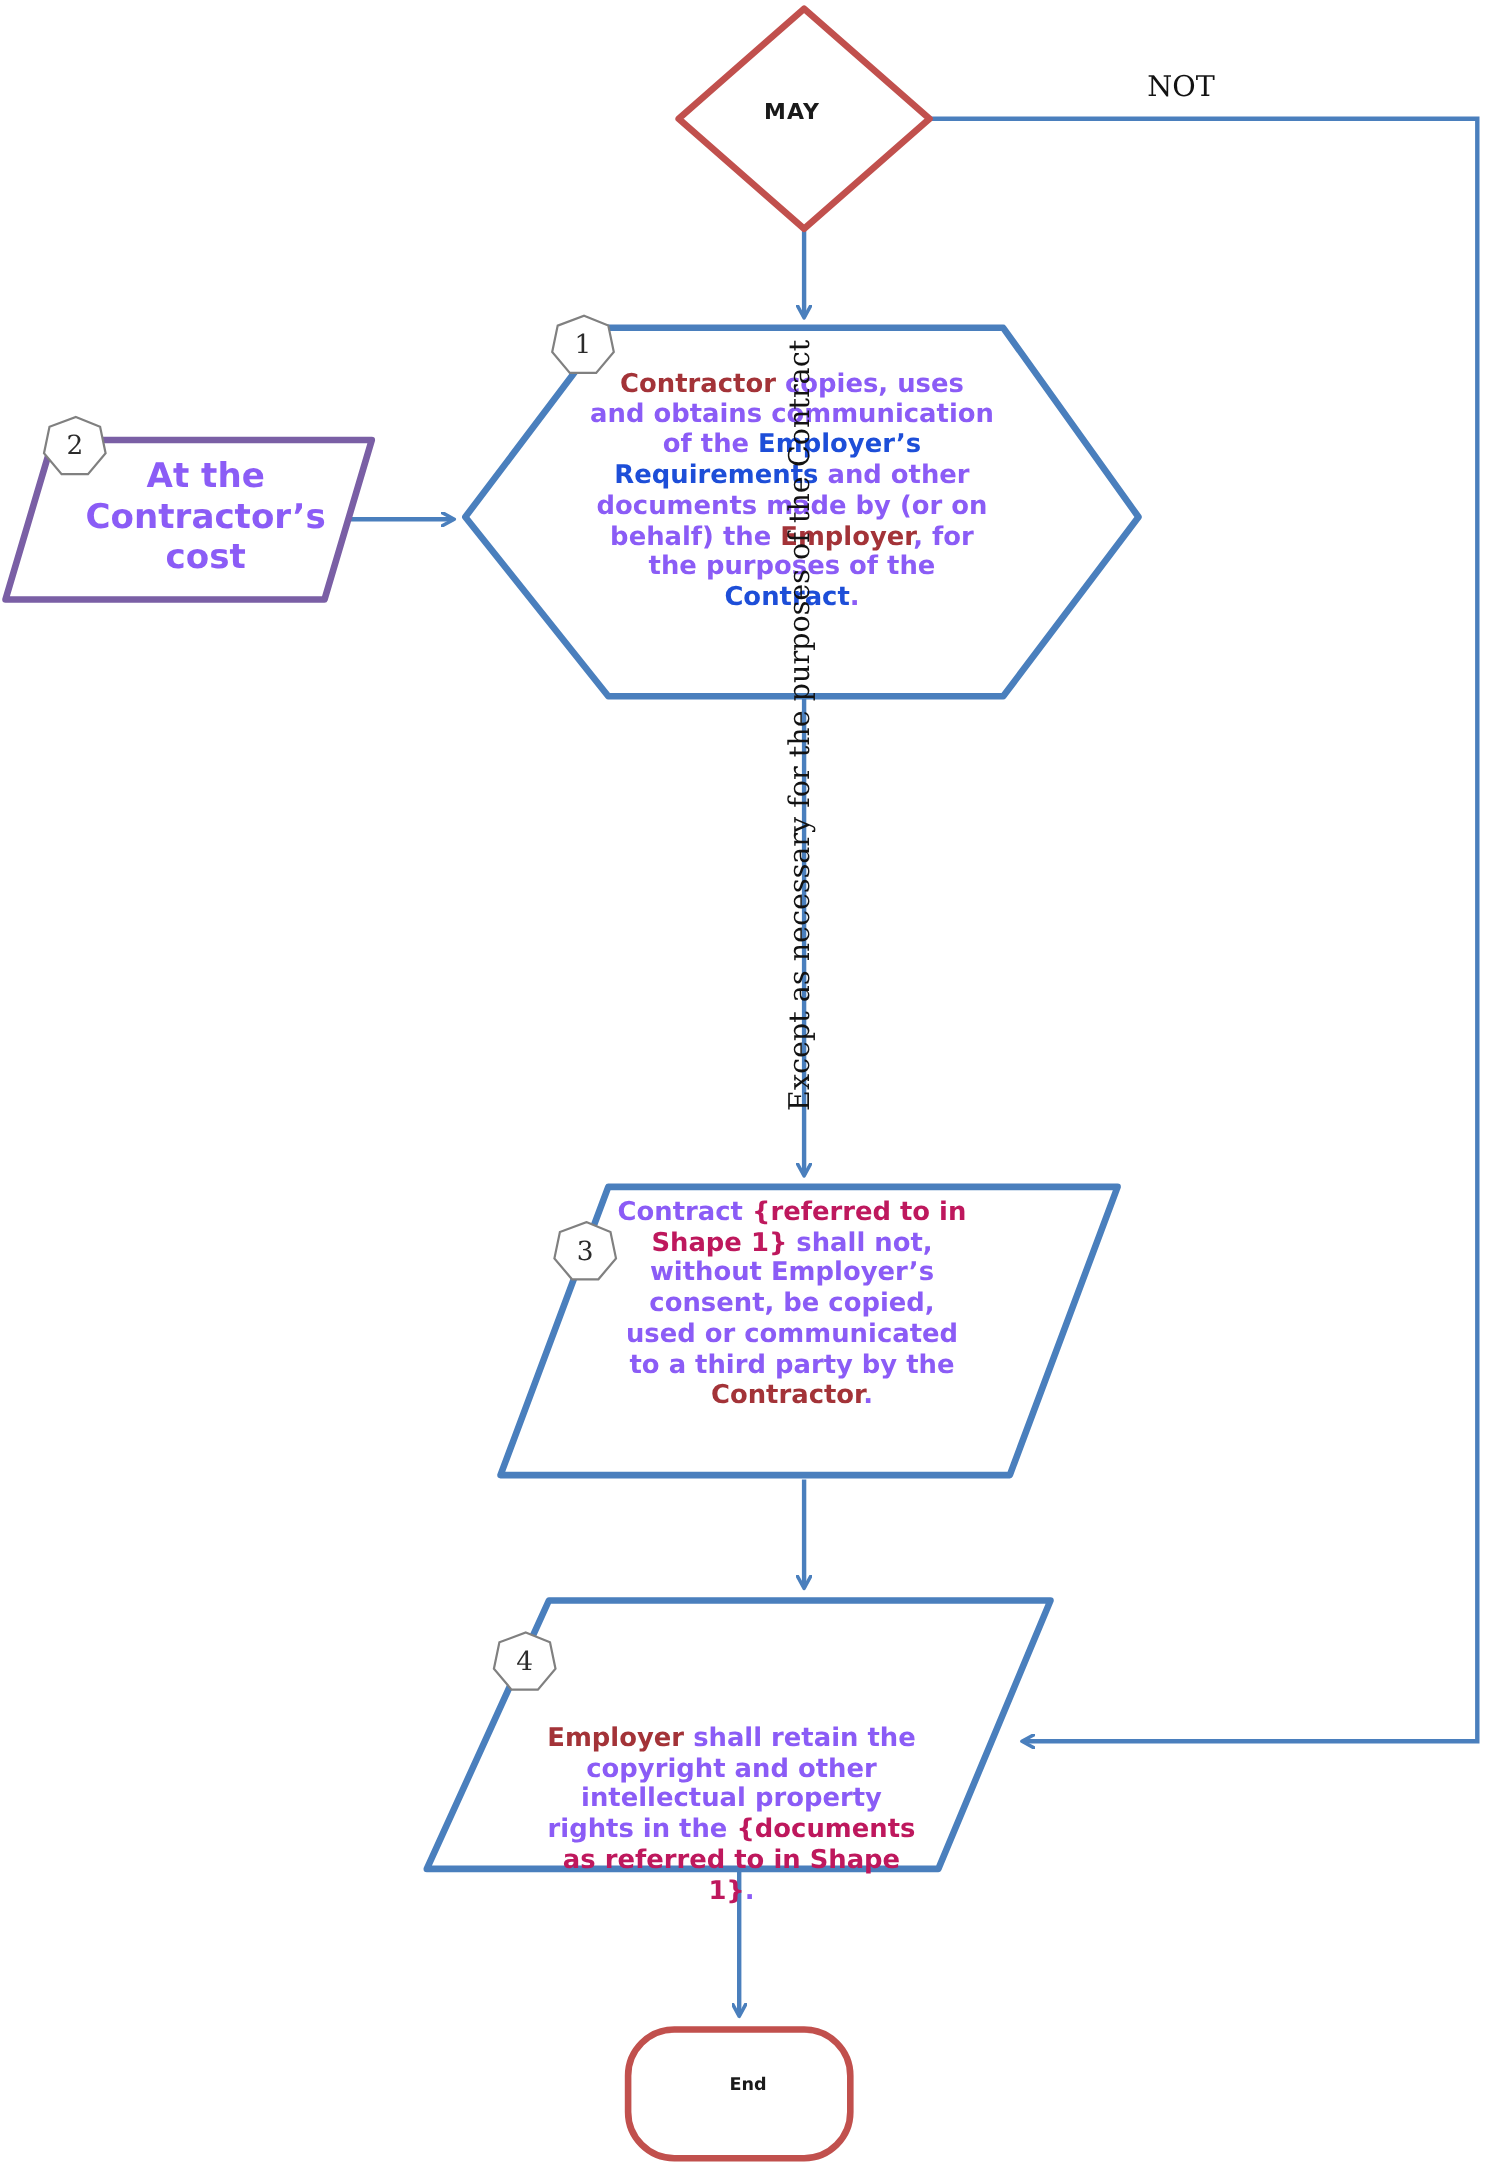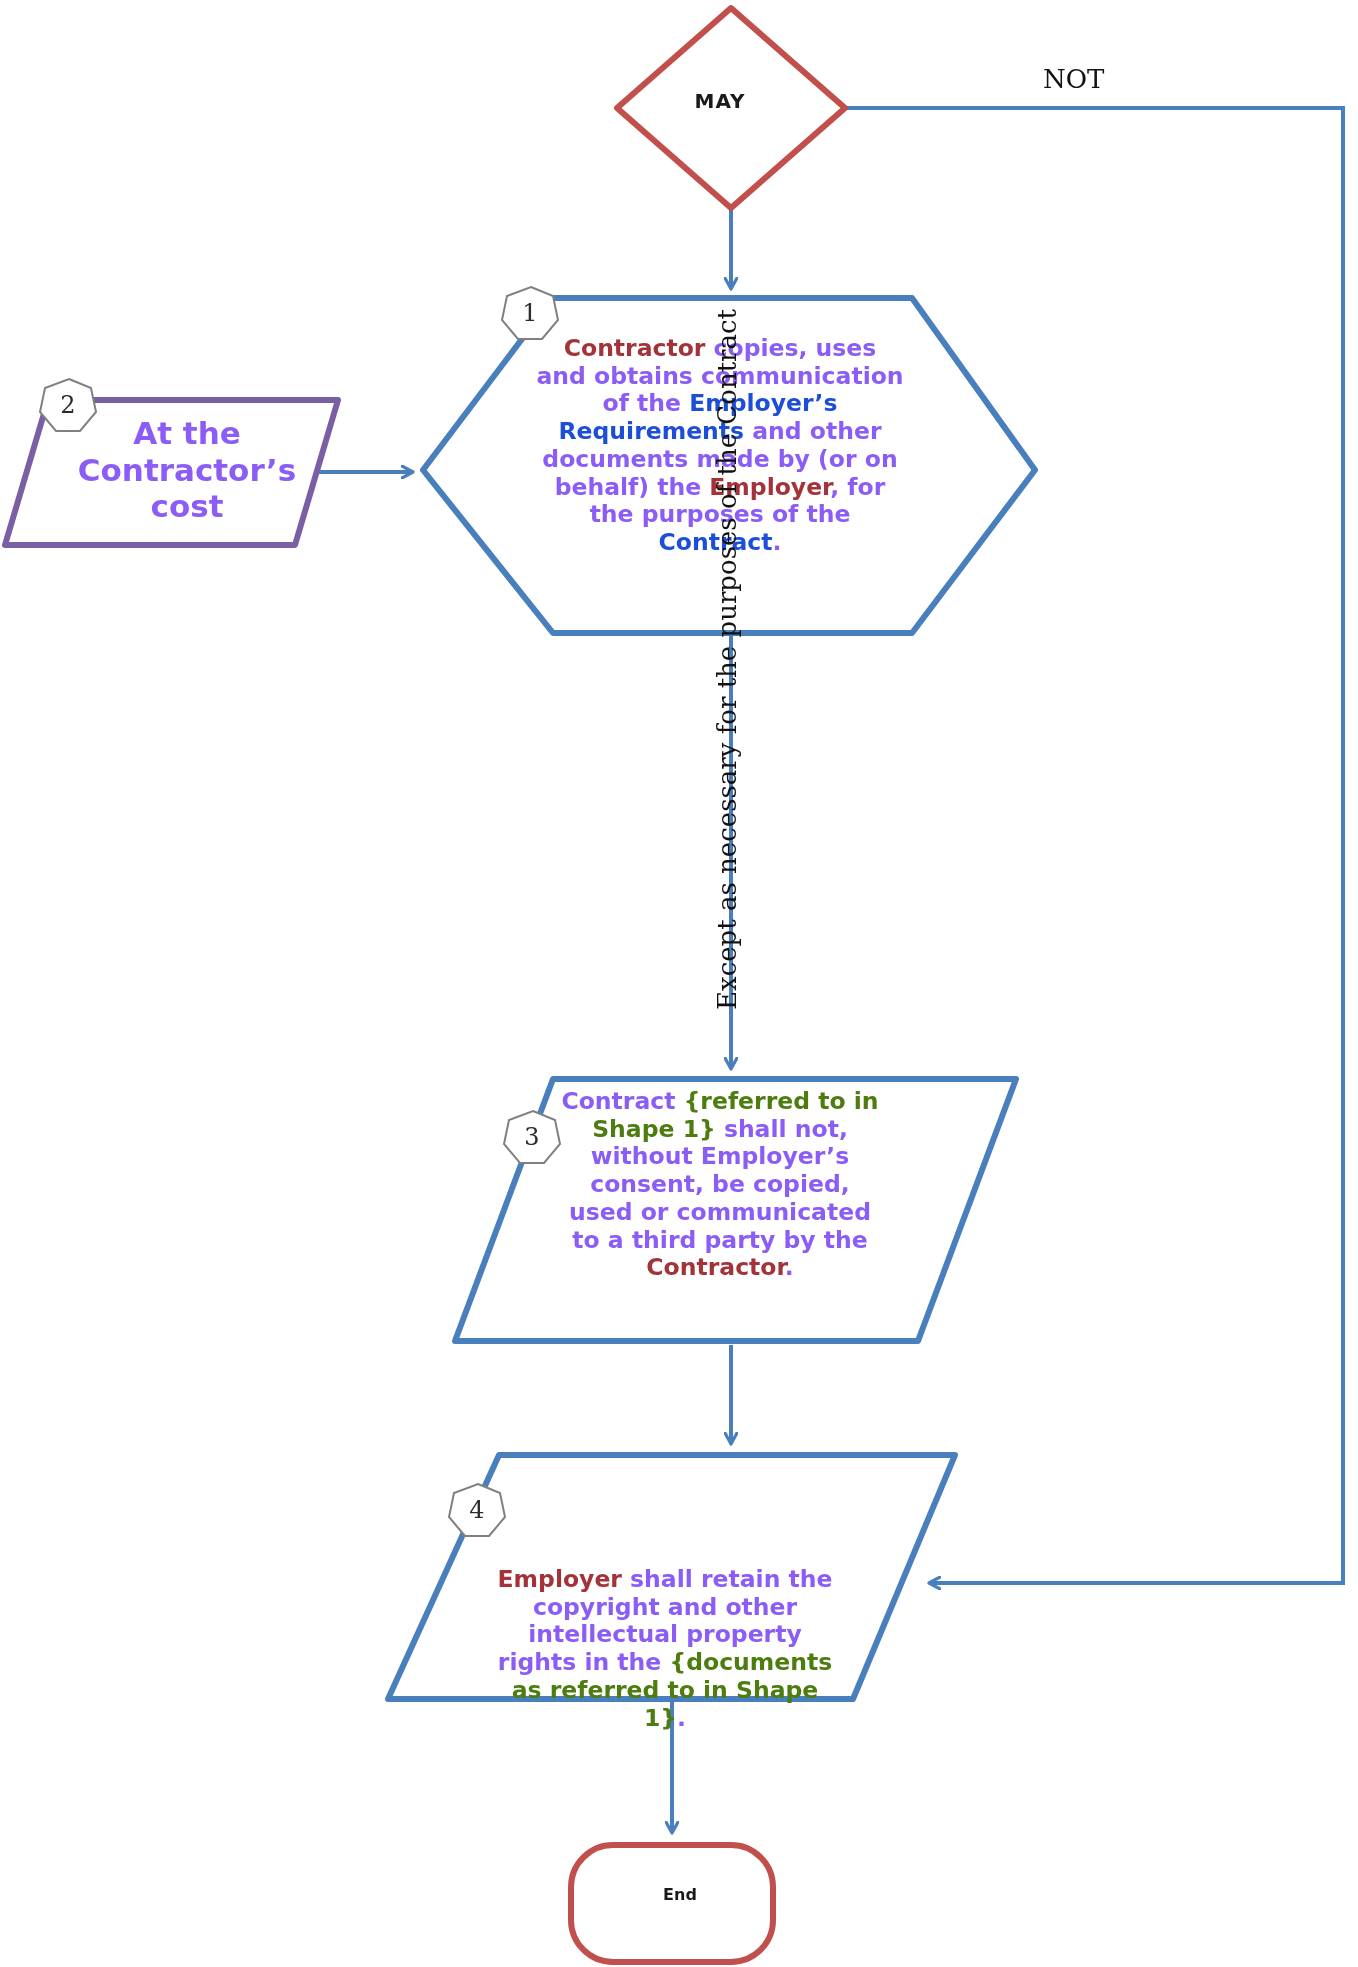--- a/index.html
+++ b/index.html
@@ -31,21 +31,21 @@
     position: absolute;
     text-align: center;
     font-family: "DejaVu Sans", sans-serif;
     font-weight: bold;
     color: #1a1a1a;
     line-height: 1.18;
     -webkit-font-smoothing: antialiased;
   }
   .tok-red   { color: #a33338; }
   .tok-green { color: #1d4ed8; }
-  .tok-gray  { color: #4d7c0f; }
+  .tok-gray  { color: #be185d; }
   .tok-dark  { color: #8b5cf6; }
 
   .badge-num {
     position: absolute;
     font-family: "DejaVu Serif", serif;
     font-weight: normal;
     font-size: 24px;
     color: #2b2b2b;
     text-align: center;
     width: 46px;

